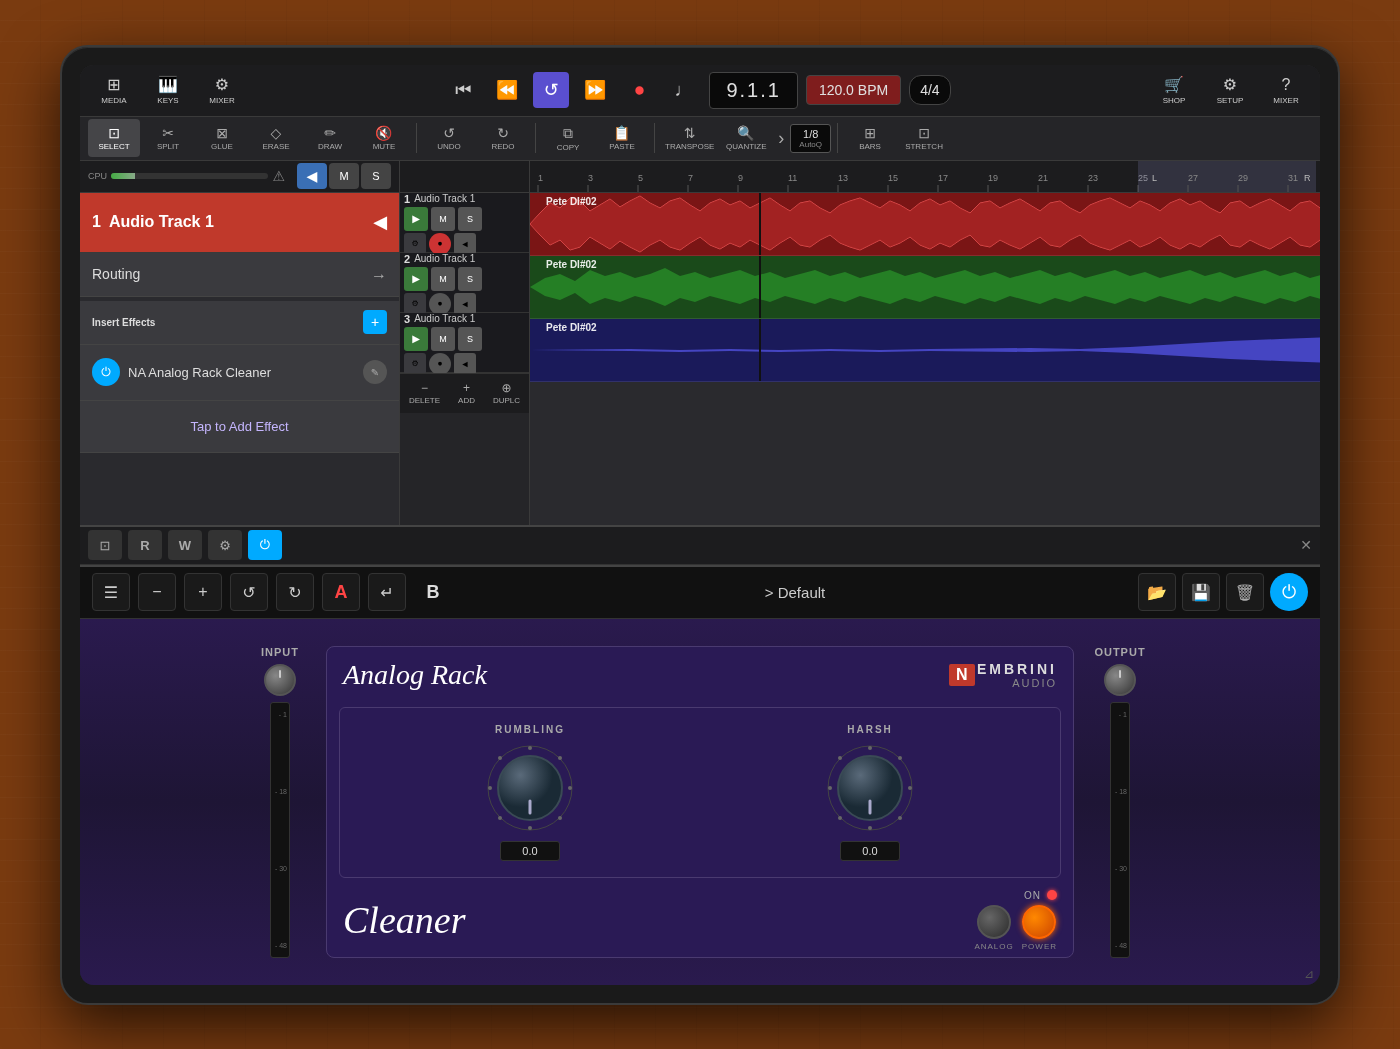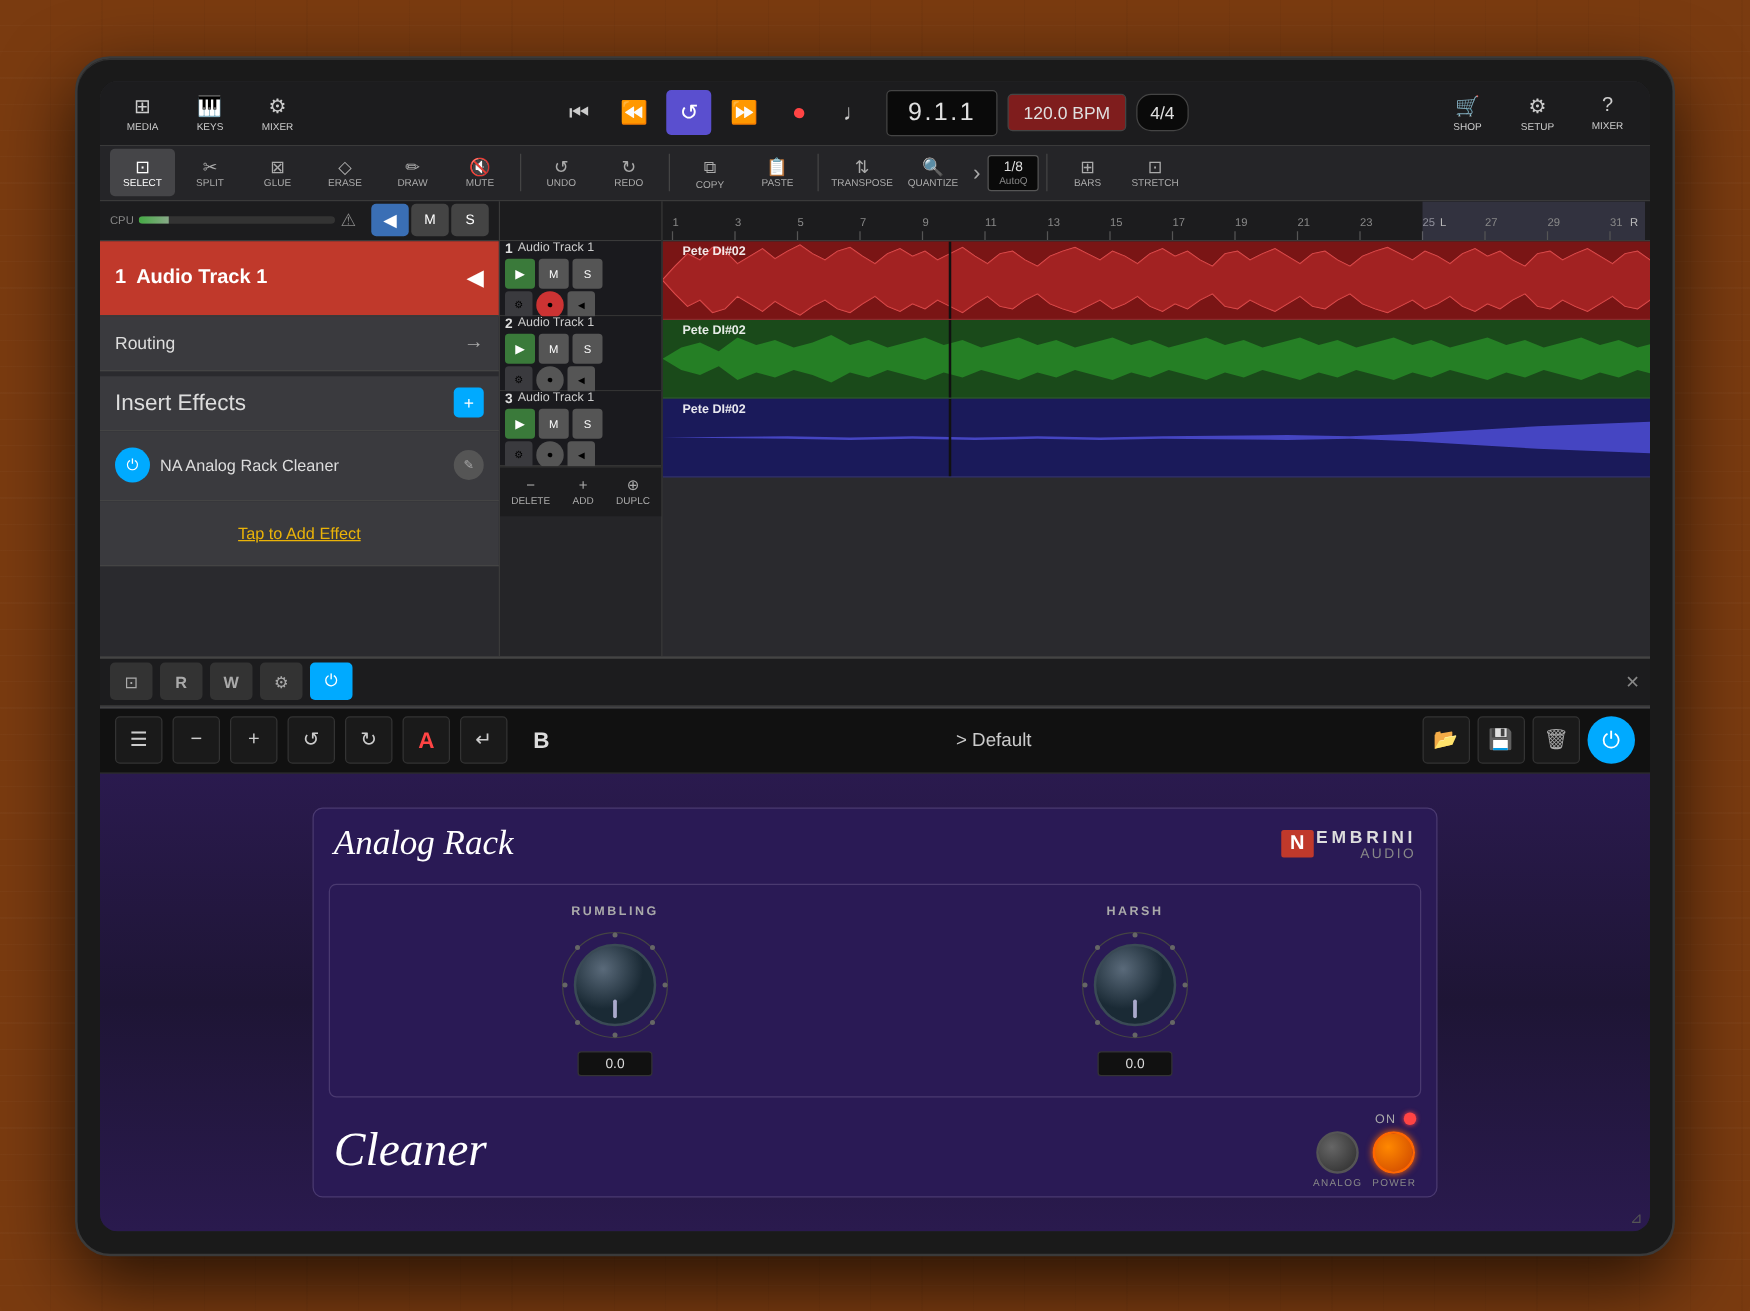--- a/index.html
+++ b/index.html
@@ -250,21 +250,21 @@
 
     .insert-effects-row {
       height: 44px;
       background: #3a3a3e;
       display: flex;
       align-items: center;
       padding: 0 12px;
       border-bottom: 1px solid #444;
       margin-top: 4px;
     }
-    .insert-label { color: #ddd; font-size: 18px; flex: 1; }
+    .insert-label { color: #ddd; font-size: 10px; flex: 1; font-weight: bold; }
     .insert-add-btn {
       width: 24px;
       height: 24px;
       background: #00aaff;
       border-radius: 4px;
       display: flex;
       align-items: center;
       justify-content: center;
       color: white;
       font-size: 14px;
@@ -308,21 +308,21 @@
 
     .add-effect-btn {
       height: 52px;
       background: #3a3a3e;
       display: flex;
       align-items: center;
       justify-content: center;
       border-bottom: 1px solid #444;
       cursor: pointer;
     }
-    .add-effect-label { color: #eab308; font-size: 13px; text-decoration: underline; }
+    .add-effect-label { color: #c4b5fd; font-size: 13px; }
 
     
     .track-list-panel {
       width: 130px;
       background: #252528;
       border-right: 1px solid #3a3a3a;
       flex-shrink: 0;
       display: flex;
       flex-direction: column;
     }
@@ -908,20 +908,32 @@
           <div style="width:38px;height:38px;background:#1a1a1a;border:1px solid #333;border-radius:4px;display:flex;align-items:center;justify-content:center;color:#aaa;font-size:16px;cursor:pointer;">💾</div>
           <div style="width:38px;height:38px;background:#1a1a1a;border:1px solid #333;border-radius:4px;display:flex;align-items:center;justify-content:center;color:#aaa;font-size:16px;cursor:pointer;">🗑</div>
           <div class="power-btn-blue">⏻</div>
         </div>
       </div>
 
       <div class="plugin-area">
 
         <div class="plugin-container">
 
+          <div class="fader-section">
+            <span class="fader-label">INPUT</span>
+            <div class="fader-knob"></div>
+            <div class="fader-track">
+              <div style="width:100%;height:100%;display:flex;flex-direction:column;justify-content:space-between;padding:8px 0;align-items:flex-end;padding-right:2px;">
+                <span style="color:#666;font-size:7px;">- 1</span>
+                <span style="color:#666;font-size:7px;">- 18</span>
+                <span style="color:#666;font-size:7px;">- 30</span>
+                <span style="color:#666;font-size:7px;">- 48</span>
+              </div>
+            </div>
+          </div>
 
           <div class="plugin-main">
 
             <div class="plugin-header">
               <div class="plugin-title">
                 <span style="font-family: Georgia, serif; font-style: italic; font-size: 28px; color: white;">Analog Rack</span>
               </div>
               <div style="display:flex;flex-direction:column;align-items:flex-end;">
                 <div style="display:flex;align-items:center;gap:2px;">
                   <div style="background:#c0392b;color:white;width:26px;height:22px;display:flex;align-items:center;justify-content:center;font-weight:bold;font-size:16px;border-radius:2px;">N</div>
@@ -1010,20 +1022,32 @@
                   <div style="display:flex;flex-direction:column;align-items:center;gap:3px;">
                     <div style="width:34px;height:34px;background:radial-gradient(circle at 35% 35%,#ff8800,#cc4400);border-radius:50%;border:2px solid #ff6600;cursor:pointer;box-shadow:0 0 6px #ff6600;"></div>
                     <span style="color:#888;font-size:8px;letter-spacing:1px;">POWER</span>
                   </div>
                 </div>
               </div>
             </div>
 
           </div>
 
+          <div class="fader-section">
+            <span class="fader-label">OUTPUT</span>
+            <div class="fader-knob"></div>
+            <div class="fader-track">
+              <div style="width:100%;height:100%;display:flex;flex-direction:column;justify-content:space-between;padding:8px 0;align-items:flex-end;padding-right:2px;">
+                <span style="color:#666;font-size:7px;">- 1</span>
+                <span style="color:#666;font-size:7px;">- 18</span>
+                <span style="color:#666;font-size:7px;">- 30</span>
+                <span style="color:#666;font-size:7px;">- 48</span>
+              </div>
+            </div>
+          </div>
 
         </div>
 
         <div style="position:absolute;bottom:4px;right:6px;color:#555;font-size:12px;cursor:se-resize;">⊿</div>
 
       </div>
 
     </div>
 
   </div>

